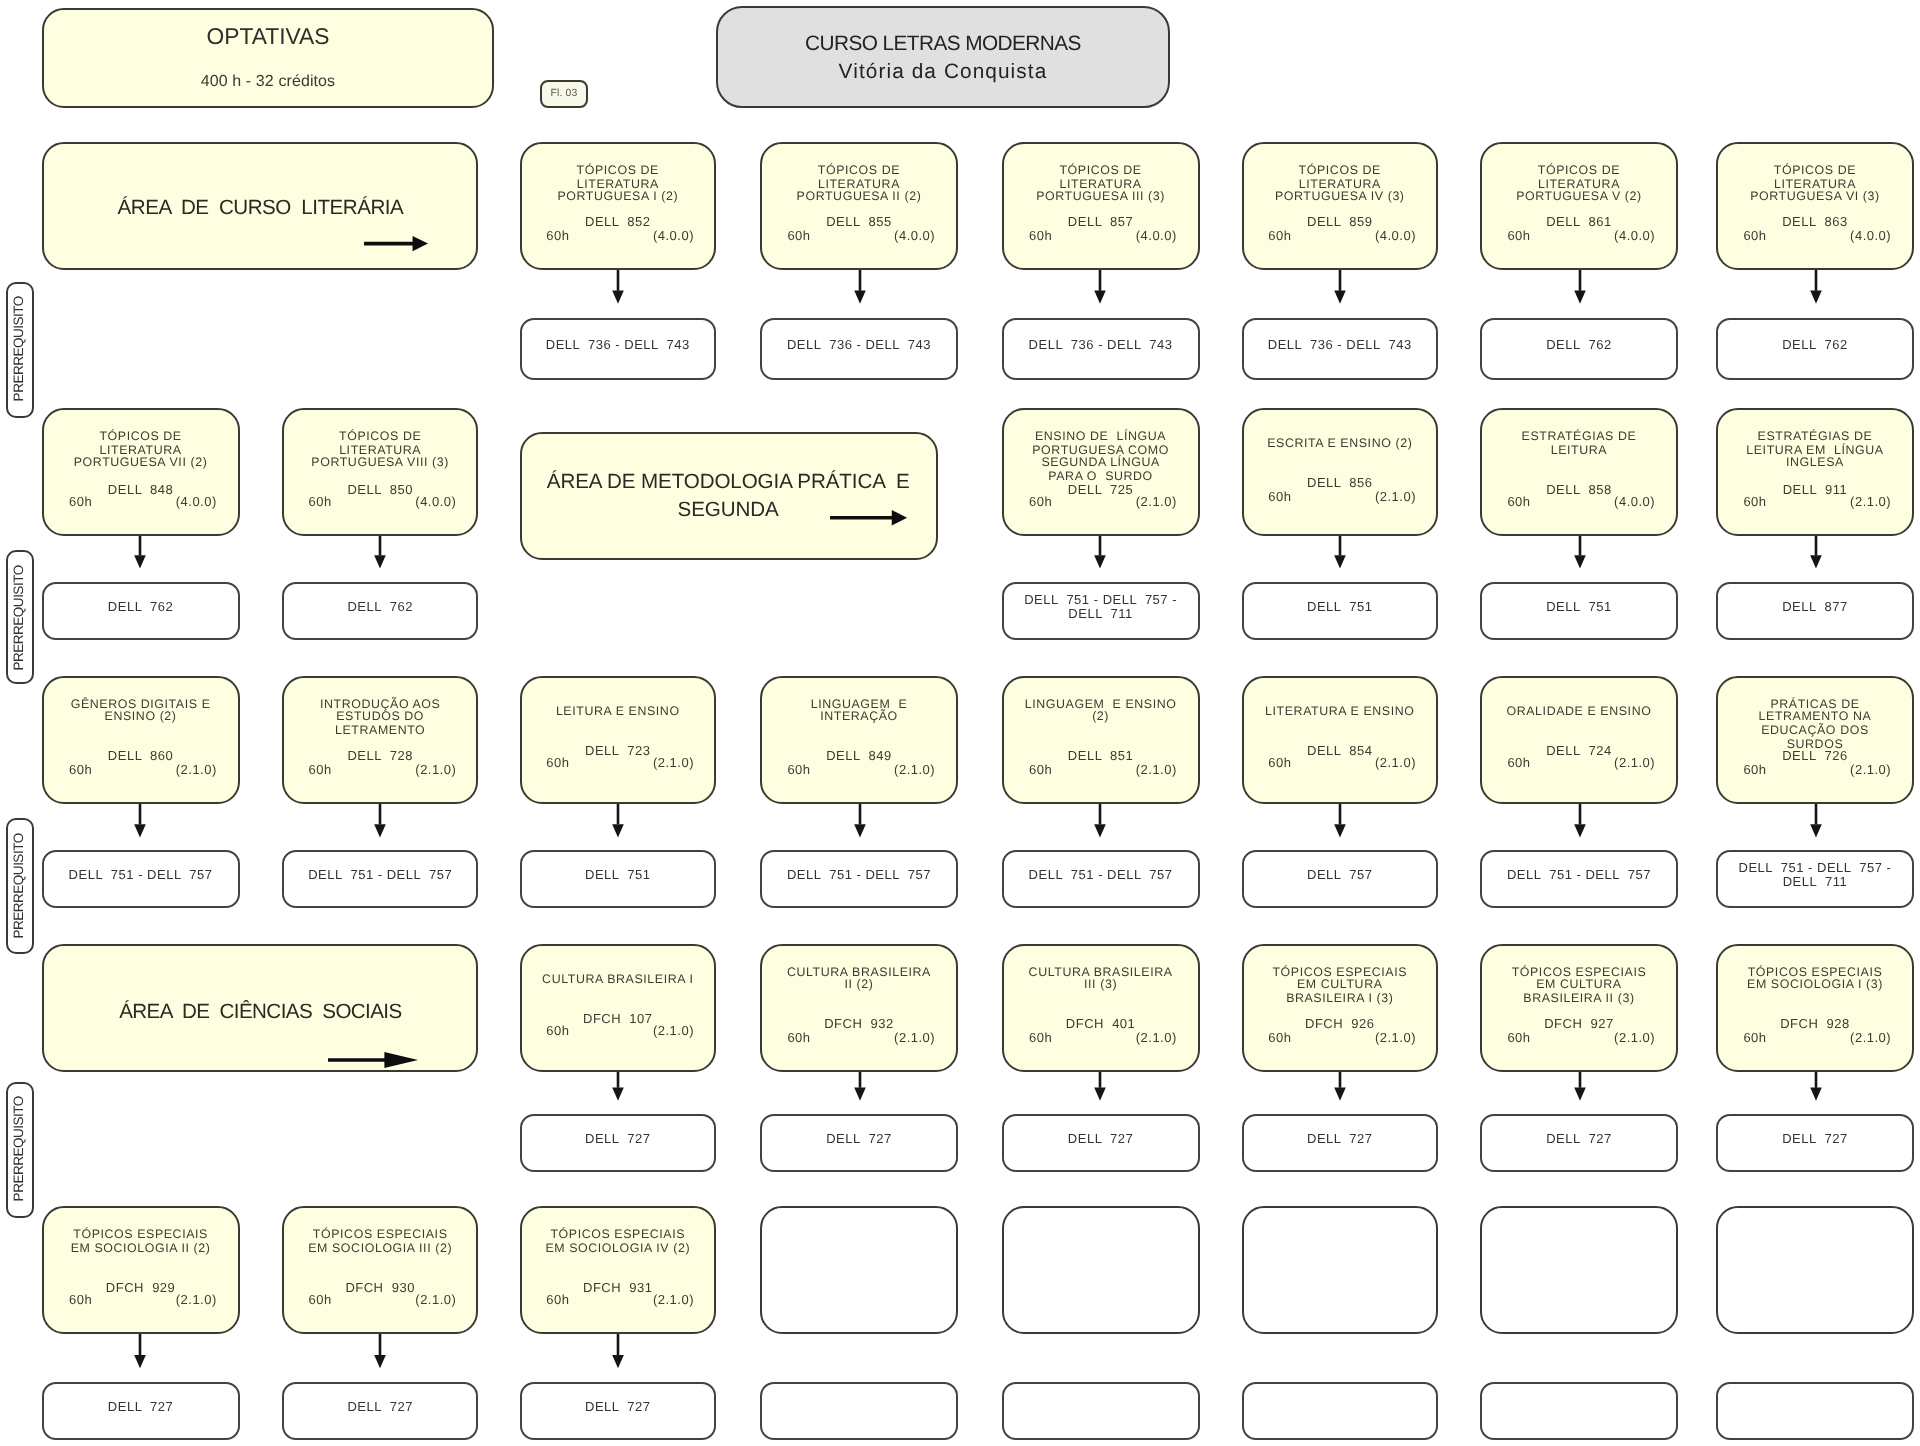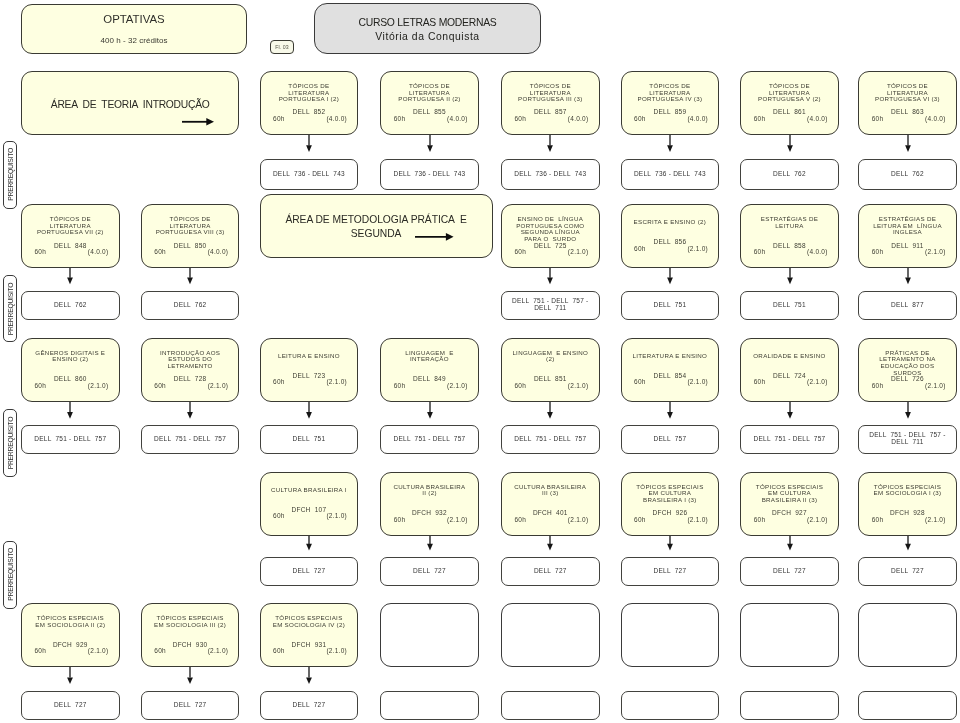--- a/index.html
+++ b/index.html
@@ -6,21 +6,21 @@
   html,body{margin:0;padding:0;background:#ffffff;}
   body{width:960px;height:723px;overflow:hidden;
        font-family:"Liberation Sans",sans-serif;
        color:#3b3b33;}
   #root{position:relative;width:960px;height:723px;}
 
   .rbox{position:absolute;box-sizing:border-box;
         border:1.5px solid #3a3a33;border-radius:11px;
         background:#feffe1;}
   .rbox.white{background:#ffffff;border-color:#3a3a3a;}
-  .rbox.gray{background:#e0e0e0;border-color:#3a3a3a;border-radius:13px;}
+  .rbox.gray{background:#e0e0e0;border-color:#3a3a3a;border-radius:13px;margin-left:44px;}
 
   
   #optativas{left:21px;top:4px;width:226px;height:50px;padding-left:29px;}
   #optativas .t1{position:absolute;left:0;right:0;top:8px;text-align:center;
                  font-size:11.4px;letter-spacing:0px;color:#2f2f2a;}
   #optativas .t2{position:absolute;left:0;right:0;top:30.5px;text-align:center;
                  font-size:8px;letter-spacing:.05px;color:#3a3a32;}
 
   #flbox{left:270px;top:40px;width:24px;height:14px;border-radius:4px;
          border-width:1.1px;background:#f8f9e9;}
@@ -102,34 +102,43 @@
       <span>PRERREQUISITO</span>
     </div>
 <div class="pretab" style="top:408.9px;height:68.3px">
       <span>PRERREQUISITO</span>
     </div>
 <div class="pretab" style="top:540.9px;height:67.7px">
       <span>PRERREQUISITO</span>
     </div>
 
 <div class="area" style="left:21px;top:70.9px;width:218.4px;height:64.0px">
-  <div class="atext" style="top:26.2px;font-size:10.3px;letter-spacing:-0.25px;line-height:13.3px"><span>ÁREA  DE  TEORIA  INTRODUÇÃO</span></div>
+  <div class="atext" style="top:26.2px;font-size:10.3px;letter-spacing:-0.25px;line-height:13.3px"><span>ÁREA  DE  CURSO  LITERÁRIA</span></div>
   <div class="arrow" style="left:159.6px;top:45.40px;width:32.0px;height:9.6px">
         <svg width="32.0" height="9.6" viewBox="0 0 32.0 9.6">
           <path d="M0 4.80 H25.50" stroke="#0d0d0d" stroke-width="1.8" fill="none"></path>
           <path d="M24.30 1.00 L32.0 4.80 L24.30 8.60 Z" fill="#0d0d0d"></path>
         </svg>
       </div>
 </div>
-<div class="area" style="left:259.6px;top:194px;width:233px;height:64.0px">
+<div class="area" style="left:259.6px;top:216px;width:209px;height:64.0px">
   <div class="atext" style="top:18.3px;font-size:10.3px;letter-spacing:-0.05px;line-height:13.3px"><span>ÁREA DE METODOLOGIA PRÁTICA  E</span><br><span>SEGUNDA</span></div>
   <div class="arrow" style="left:154.6px;top:36.55px;width:38.6px;height:9.7px">
         <svg width="38.6" height="9.7" viewBox="0 0 38.6 9.7">
           <path d="M0 4.85 H32.10" stroke="#0d0d0d" stroke-width="1.8" fill="none"></path>
           <path d="M30.90 1.00 L38.6 4.85 L30.90 8.70 Z" fill="#0d0d0d"></path>
+        </svg>
+      </div>
+</div>
+<div class="area" style="left:21px;top:471.8px;width:218.4px;height:64.0px">
+  <div class="atext" style="top:27.5px;font-size:10.3px;letter-spacing:-0.3px;line-height:13.3px"><span>ÁREA  DE  CIÊNCIAS  SOCIAIS</span></div>
+  <div class="arrow" style="left:141.6px;top:52.60px;width:45.2px;height:10.0px">
+        <svg width="45.2" height="10.0" viewBox="0 0 45.2 10.0">
+          <path d="M0 5.00 H29.40" stroke="#0d0d0d" stroke-width="1.8" fill="none"></path>
+          <path d="M28.20 1.00 L45.2 5.00 L28.20 9.00 Z" fill="#0d0d0d"></path>
         </svg>
       </div>
 </div>
 
 <div class="course n3" style="left:259.6px;top:70.9px;width:98.6px;height:64.0px">
   <div class="body">
     <div class="nm" style="height:26.60px"><span>TÓPICOS DE</span><br><span>LITERATURA</span><br><span>PORTUGUESA I (2)</span></div>
     <div class="cd">DELL  852</div>
     <div class="ft">
           <span class="hr">60h</span>

